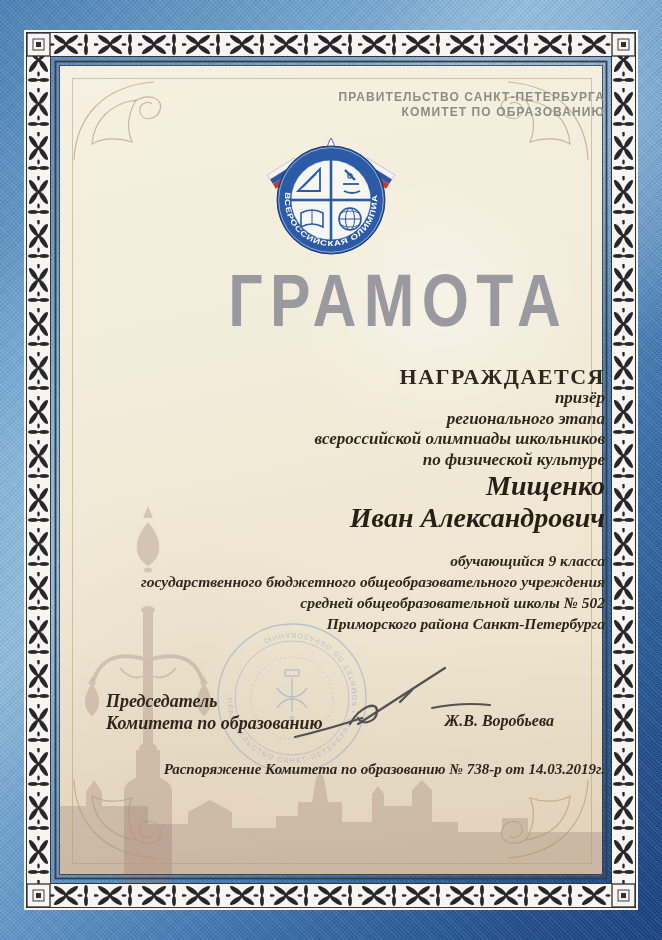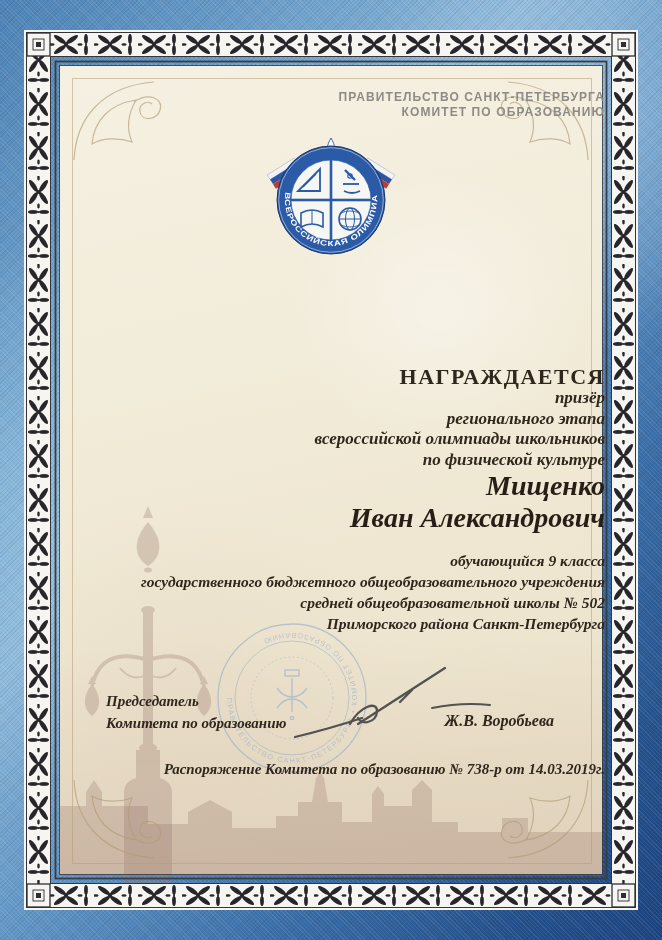--- a/index.html
+++ b/index.html
@@ -27,21 +27,21 @@
   .fl-bl{left:68px;top:756px;transform:scaleY(-1);}
   .fl-br{left:484px;top:756px;transform:scale(-1,-1);}
   .cblock{position:absolute;left:63px;width:542px;text-align:right;color:#2f271d;}
   .hdr{top:90px;color:#8d8b85;font-family:"Liberation Sans",sans-serif;font-weight:bold;font-size:12px;line-height:15px;letter-spacing:1.1px;}
   .title{top:262px;color:#9a99a0;font-family:"Liberation Sans",sans-serif;font-weight:bold;font-size:74px;line-height:78px;}
   .title span{display:inline-block;transform:scaleX(.82);letter-spacing:9px;}
   .award-head{top:364px;font-weight:bold;font-size:22px;letter-spacing:1.5px;}
   .award-lines{top:388px;font-style:italic;font-weight:bold;font-size:17px;line-height:20.5px;}
   .name-block{top:470px;font-style:italic;font-weight:bold;font-size:28px;line-height:32px;color:#271f16;}
   .details{top:550px;font-style:italic;font-weight:bold;font-size:15.5px;line-height:21px;}
-  .sig-left{position:absolute;left:106px;top:690px;font-style:italic;font-weight:bold;font-size:15px;line-height:22px;color:#2f271d;}
+  .sig-left{position:absolute;left:106px;top:690px;font-style:italic;font-weight:bold;font-size:18px;line-height:22px;color:#2f271d;}
   .sig-name{position:absolute;left:404px;top:712px;width:150px;text-align:right;font-style:italic;font-weight:bold;font-size:16px;color:#2f271d;}
   .footer{top:761px;font-style:italic;font-weight:bold;font-size:15px;}
   .emblem{position:absolute;left:262px;top:134px;width:138px;height:132px;}
 </style>
 </head>
 <body>
 
 <div class="scene">
   <div class="weave"></div>
 
@@ -237,20 +237,23 @@
       </g>
       <g>
         <circle cx="19" cy="19" r="11" stroke-width="1.6"></circle>
         <ellipse cx="19" cy="19" rx="4.5" ry="11" stroke-width="1"></ellipse>
         <path d="M8,19 H30" stroke-width="1"></path>
         <path d="M9.5,13 Q19,9 28.5,13 M9.5,25 Q19,29 28.5,25" stroke-width="0.9"></path>
       </g>
     </g>
   </svg>
 
+  <div class="cblock title">
+    <span>ГРАМОТА</span>
+  </div>
 
   <div class="cblock award-head">НАГРАЖДАЕТСЯ</div>
   <div class="cblock award-lines">
     <div>призёр</div>
     <div>регионального этапа</div>
     <div>всероссийской олимпиады школьников</div>
     <div>по физической культуре</div>
   </div>
 
   <div class="cblock name-block">

